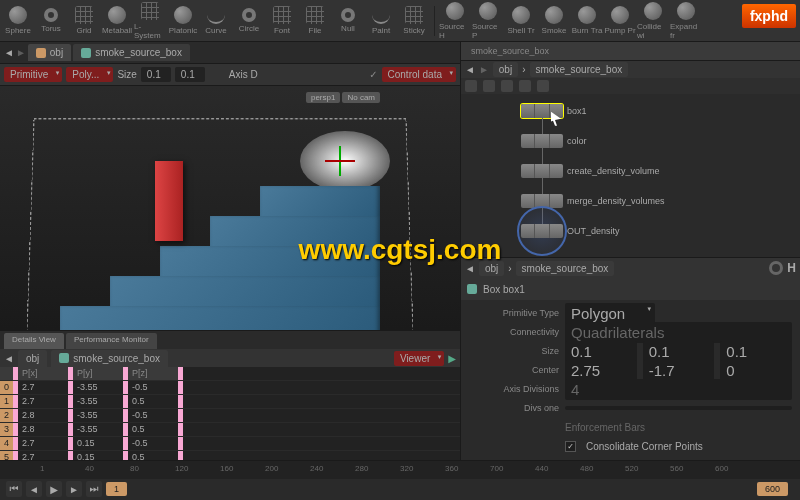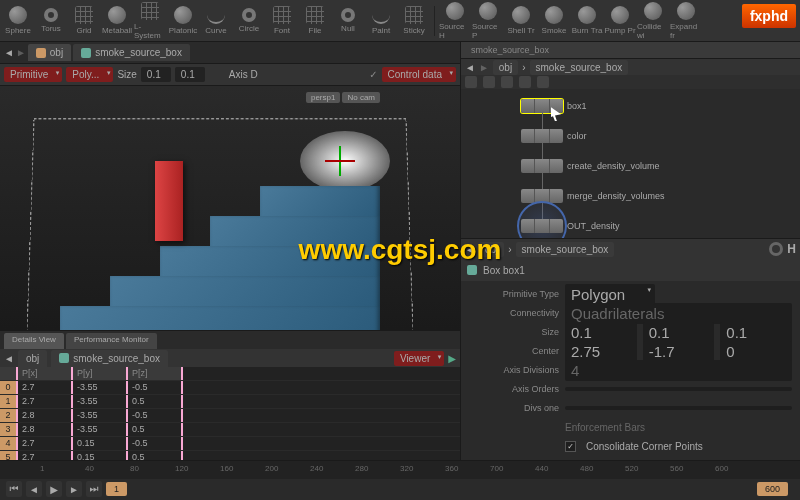--- a/index.html
+++ b/index.html
@@ -43,21 +43,21 @@
 .vp-label{position:absolute;right:80px;top:6px;display:flex;gap:2px}
 .vp-btn{background:#555;padding:1px 5px;font-size:8px;border-radius:2px}
 .watermark{position:absolute;left:50%;top:50%;transform:translate(-50%,-50%);font-size:28px;font-weight:bold;color:#ffcc00;text-shadow:1px 1px 2px #000;white-space:nowrap;z-index:10;pointer-events:none}
 .spread-panel{height:130px;background:#2a2a2a;border-top:1px solid #1a1a1a;display:flex;flex-direction:column}
 .spread-tabs{height:18px;display:flex;gap:2px;padding:2px 4px 0}
 .spread-tab{padding:2px 8px;background:#444;border-radius:2px 2px 0 0;font-size:8px}
 .spread-tab.active{background:#555}
 .spread-header{height:18px;display:flex;align-items:center;padding:0 4px;gap:4px;background:#333}
 .spread-table{flex:1;overflow:auto;background:#222}
 .st-row{display:flex;height:14px;border-bottom:1px solid #2a2a2a}
-.st-cell{padding:1px 4px;border-right:2px solid #f9a8d4;min-width:55px;font-size:9px}
+.st-cell{padding:1px 4px;border-right:5px solid #f9a8d4;min-width:55px;font-size:9px}
 .st-row.header .st-cell{background:#3a3a3a;color:#888}
 .st-row .st-cell:first-child{background:#c96;color:#222;min-width:18px;text-align:center}
 .st-row.header .st-cell:first-child{background:#3a3a3a}
 .node-panel{height:190px;background:#2a2a2a;position:relative;overflow:hidden}
 .breadcrumb{height:20px;background:#333;display:flex;align-items:center;padding:0 4px;gap:4px}
 .bc-item{padding:2px 6px;background:#3a3a3a;border-radius:2px}
 .node-toolbar{height:18px;background:#2e2e2e;display:flex;align-items:center;padding:0 4px;gap:6px}
 .mini-btn{width:12px;height:12px;background:#444;border-radius:2px;cursor:pointer}
 .node-canvas{flex:1;position:relative;background:#262626}
 .node{position:absolute;display:flex;align-items:center;gap:4px}
@@ -396,24 +396,20 @@
           <div class="param-label">Center</div>
           <div class="param-field">2.75</div>
           <div class="param-field">-1.7</div>
           <div class="param-field">0</div>
         </div>
         <div class="param-row">
           <div class="param-label">Axis Divisions</div>
           <div class="param-field" style="color:#666">4</div>
         </div>
         <div class="param-row">
-          <div class="param-label">Axis Orders</div>
-          <div class="param-field" style="color:#666"></div>
-        </div>
-        <div class="param-row">
           <div class="param-label">Divs one</div>
           <div class="param-field" style="color:#666"></div>
         </div>
         <div class="param-row">
           <div class="param-label"></div>
           <span style="color:#666">Enforcement Bars</span>
         </div>
         <div class="param-row">
           <div class="param-label"></div>
           <span class="checkbox checked"></span>

